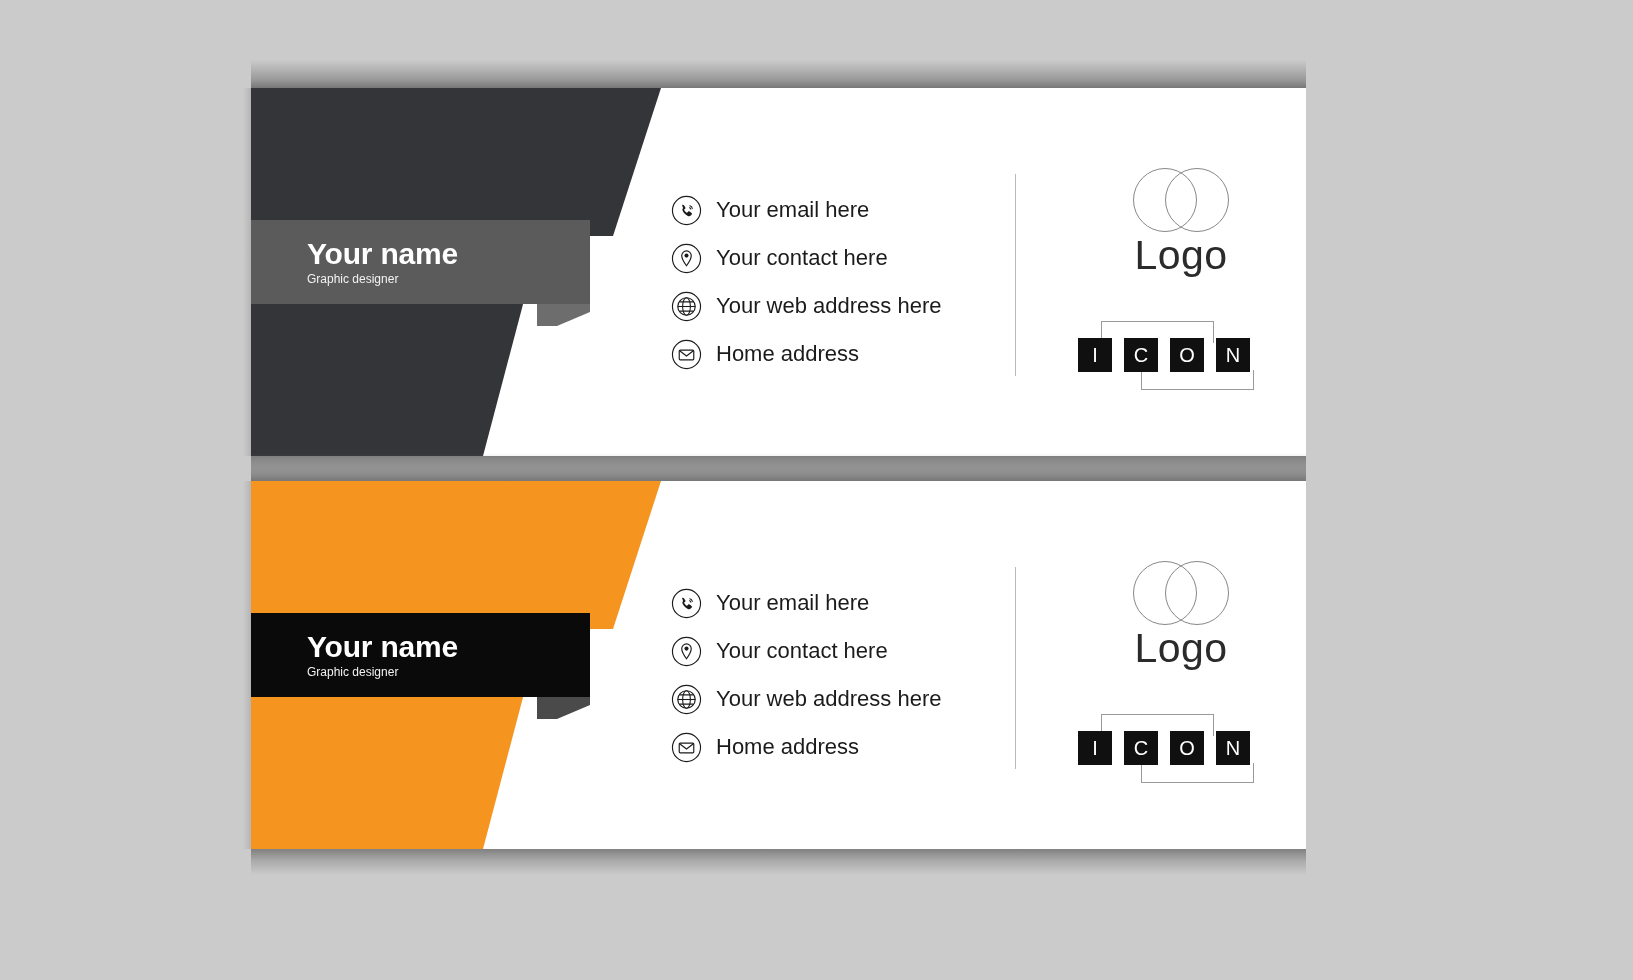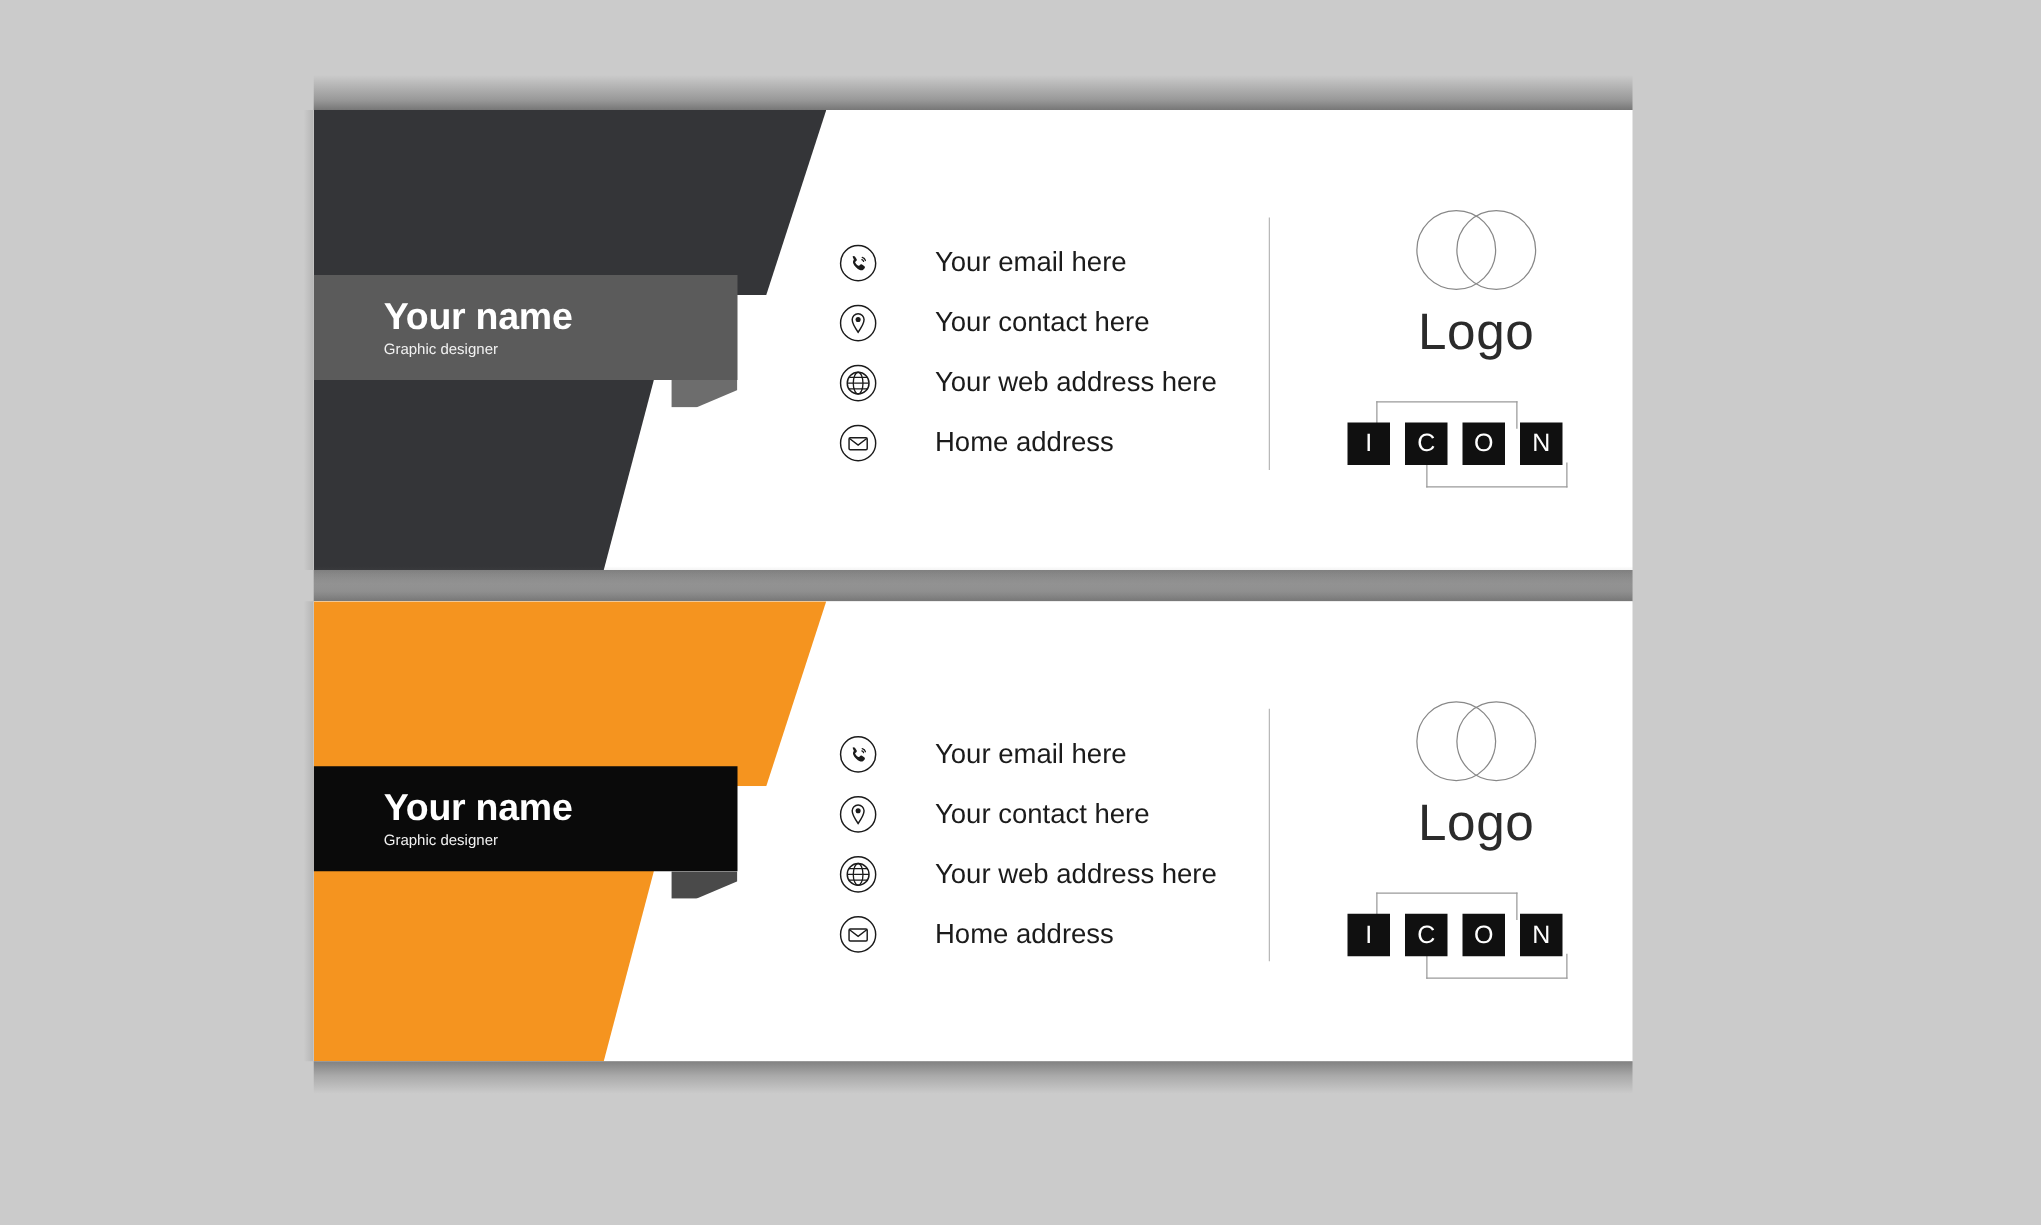--- a/index.html
+++ b/index.html
@@ -146,21 +146,20 @@
   .contact-list {
     position: absolute;
     left: 420px;
     top: 98px;
     width: 340px;
   }
   .contact-row {
     display: flex;
     align-items: center;
     height: 48px;
-    gap: 32px;
   }
   .contact-icon {
     width: 31px;
     height: 31px;
     flex: 0 0 31px;
     display: flex;
     align-items: center;
     justify-content: center;
   }
   .contact-label {
@@ -204,21 +203,21 @@
     border-radius: 50%;
     box-sizing: border-box;
   }
   .logo-circle.c-left  { left: 2px; }
   .logo-circle.c-right { left: 34px; }
   .logo-word {
     font-size: 41px;
     font-weight: 300;
     color: #2b2b2b;
     line-height: 1;
-    margin-top: 11px;
+    margin-top: 1px;
     letter-spacing: 0.5px;
   }
 
   
   .icon-block {
     position: absolute;
     left: 827px;
     top: 228px;
     width: 200px;
     height: 72px;

